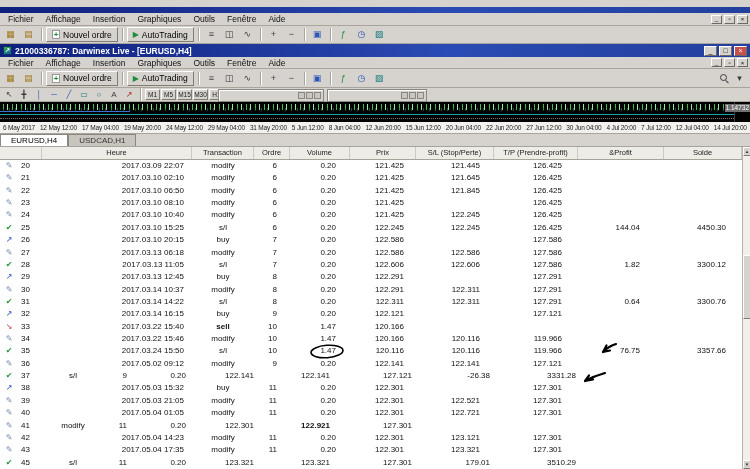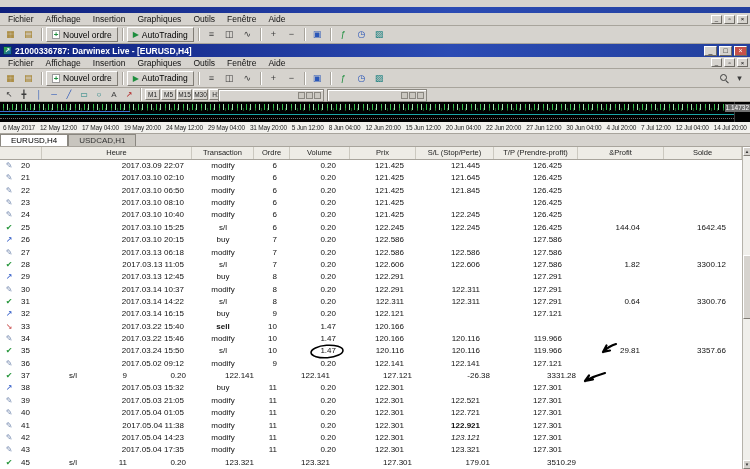--- a/index.html
+++ b/index.html
@@ -357,21 +357,21 @@
         <span class="cell icon t-sl" style="width: 18px;">✔</span>
         <span class="cell c0" style="width: 24px;">25</span>
         <span class="cell c1" style="width: 150px;">2017.03.10 15:25</span>
         <span class="cell c2" style="width: 62px;">s/l</span>
         <span class="cell c3" style="width: 36px;">6</span>
         <span class="cell c4" style="width: 60px;">0.20</span>
         <span class="cell c5" style="width: 66px;">122.245</span>
         <span class="cell c6" style="width: 78px;">122.245</span>
         <span class="cell c7" style="width: 84px;">126.425</span>
         <span class="cell c8" style="width: 86px;">144.04</span>
-        <span class="cell c9" style="width: 78px;">1642.45</span>
+        <span class="cell c9" style="width: 78px;">4450.30</span>
       </div>
       <div class="trow">
         <span class="cell icon t-buy" style="width: 18px;">↗</span>
         <span class="cell c0" style="width: 24px;">26</span>
         <span class="cell c1" style="width: 150px;">2017.03.10 20:15</span>
         <span class="cell c2" style="width: 62px;">buy</span>
         <span class="cell c3" style="width: 36px;">7</span>
         <span class="cell c4" style="width: 60px;">0.20</span>
         <span class="cell c5" style="width: 66px;">122.586</span>
         <span class="cell c6" style="width: 78px;"></span>
@@ -486,21 +486,21 @@
       <div class="trow">
         <span class="cell icon t-sl" style="width: 18px;">✔</span>
         <span class="cell c0" style="width: 24px;">35</span>
         <span class="cell c1" style="width: 150px;">2017.03.24 15:50</span>
         <span class="cell c2" style="width: 62px;">s/l</span>
         <span class="cell c3" style="width: 36px;">10</span>
         <span class="cell c4" style="width: 60px;">1.47</span>
         <span class="cell c5" style="width: 66px;">120.116</span>
         <span class="cell c6" style="width: 78px;">120.116</span>
         <span class="cell c7" style="width: 84px;">119.966</span>
-        <span class="cell c8" style="width: 86px;">29.81</span>
+        <span class="cell c8" style="width: 86px;">76.75</span>
         <span class="cell c9" style="width: 78px;">3357.66</span>
       </div>
       <div class="trow">
         <span class="cell icon t-modify" style="width: 18px;">✎</span>
         <span class="cell c0" style="width: 24px;">36</span>
         <span class="cell c1" style="width: 150px;">2017.05.02 09:12</span>
         <span class="cell c2" style="width: 62px;">modify</span>
         <span class="cell c3" style="width: 36px;">9</span>
         <span class="cell c4" style="width: 60px;">0.20</span>
         <span class="cell c5" style="width: 66px;">122.141</span>
@@ -556,39 +556,38 @@
         <span class="cell c4" style="width: 60px;">0.20</span>
         <span class="cell c5" style="width: 66px;">122.301</span>
         <span class="cell c6" style="width: 78px;">122.721</span>
         <span class="cell c7" style="width: 84px;">127.301</span>
         <span class="cell c8" style="width: 86px;"></span>
         <span class="cell c9" style="width: 78px;"></span>
       </div>
       <div class="trow">
         <span class="cell icon t-modify" style="width: 18px;">✎</span>
         <span class="cell c0" style="width: 24px;">41</span>
-        <span class="cell c1" style="width: 150px;">2017.05.04 11:38</span>
         <span class="cell c2" style="width: 62px;">modify</span>
         <span class="cell c3" style="width: 36px;">11</span>
         <span class="cell c4" style="width: 60px;">0.20</span>
         <span class="cell c5" style="width: 66px;">122.301</span>
         <span class="cell c6" style="width: 78px; font-weight: bold;">122.921</span>
         <span class="cell c7" style="width: 84px;">127.301</span>
         <span class="cell c8" style="width: 86px;"></span>
         <span class="cell c9" style="width: 78px;"></span>
       </div>
       <div class="trow">
         <span class="cell icon t-modify" style="width: 18px;">✎</span>
         <span class="cell c0" style="width: 24px;">42</span>
         <span class="cell c1" style="width: 150px;">2017.05.04 14:23</span>
         <span class="cell c2" style="width: 62px;">modify</span>
         <span class="cell c3" style="width: 36px;">11</span>
         <span class="cell c4" style="width: 60px;">0.20</span>
         <span class="cell c5" style="width: 66px;">122.301</span>
-        <span class="cell c6" style="width: 78px; font-style: italic;">123.121</span>
+        <span class="cell c6" style="width: 78px;">123.121</span>
         <span class="cell c7" style="width: 84px;">127.301</span>
         <span class="cell c8" style="width: 86px;"></span>
         <span class="cell c9" style="width: 78px;"></span>
       </div>
       <div class="trow">
         <span class="cell icon t-modify" style="width: 18px;">✎</span>
         <span class="cell c0" style="width: 24px;">43</span>
         <span class="cell c1" style="width: 150px;">2017.05.04 17:35</span>
         <span class="cell c2" style="width: 62px;">modify</span>
         <span class="cell c3" style="width: 36px;">11</span>

